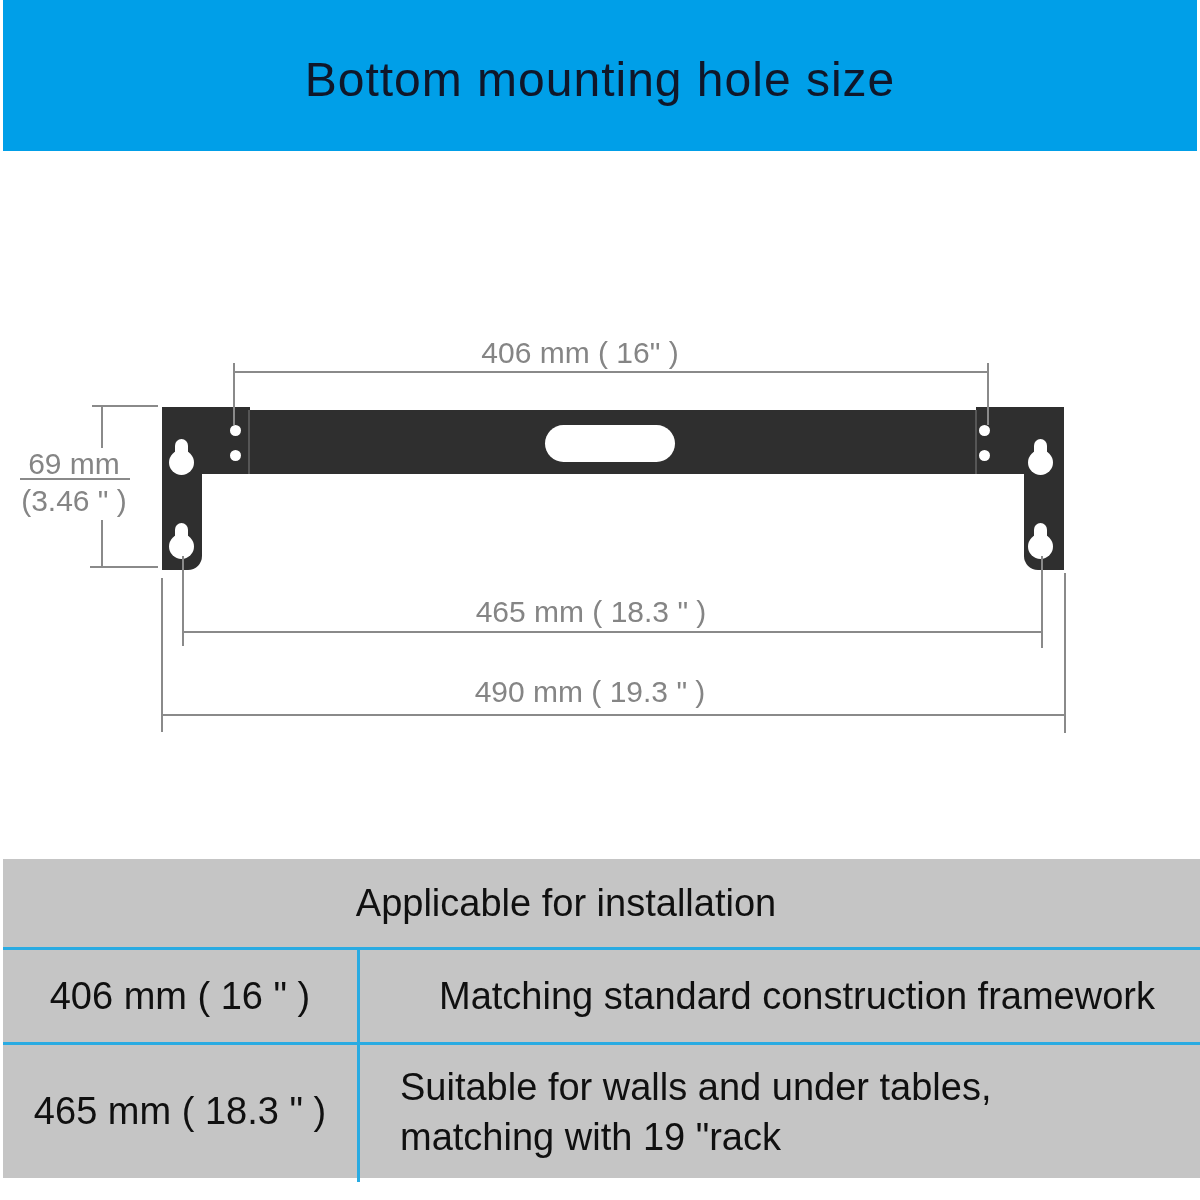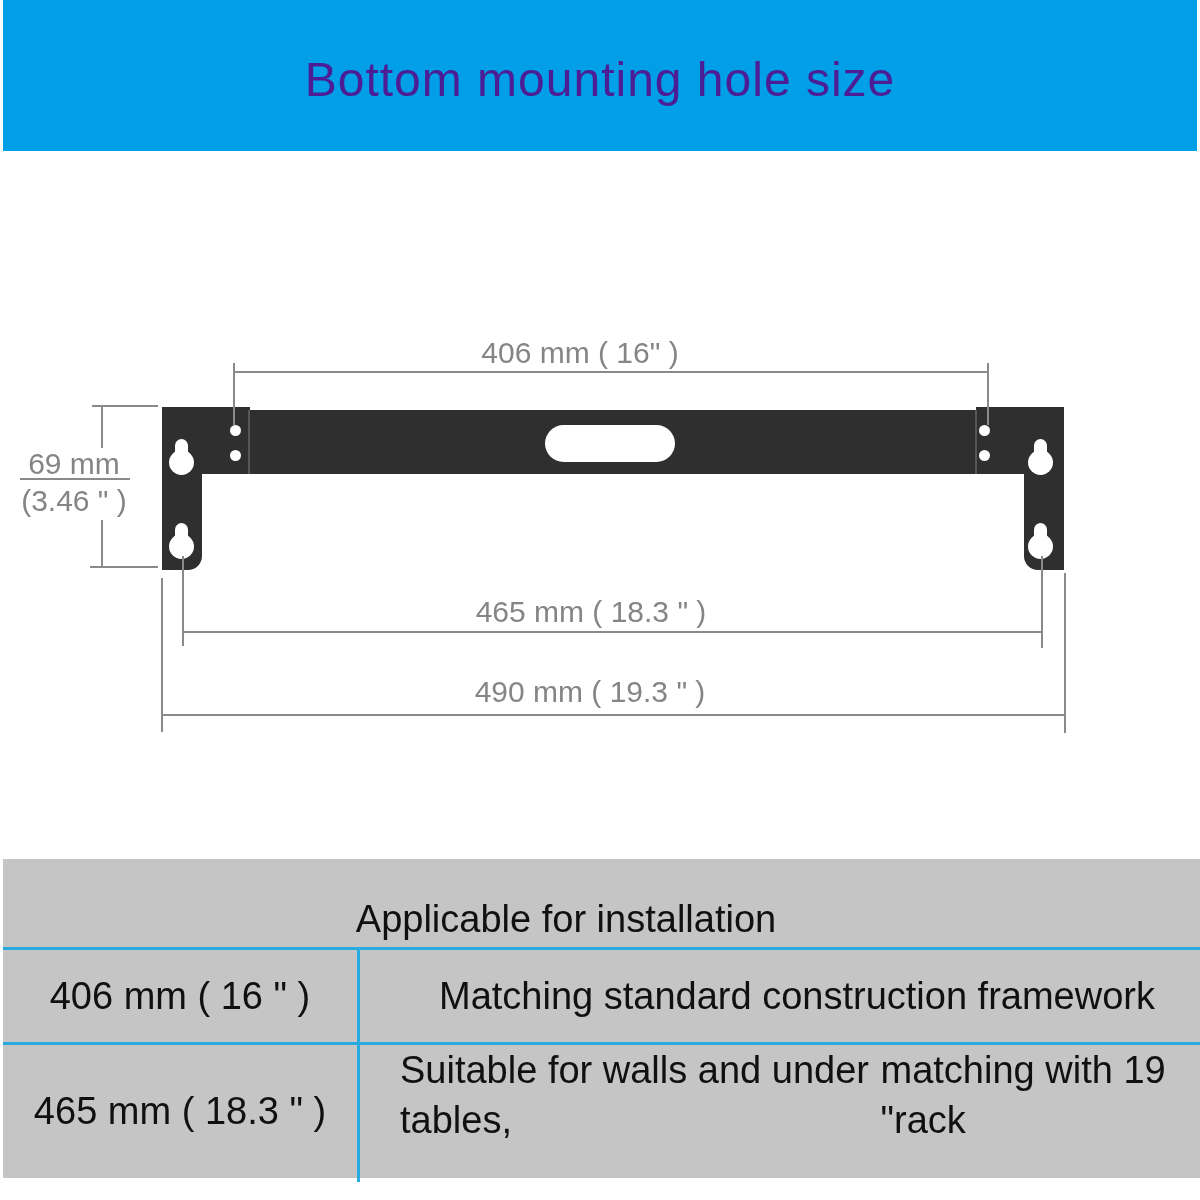--- a/index.html
+++ b/index.html
@@ -2,21 +2,21 @@
 <html><head>
 <meta charset="utf-8">
 <style>
   html,body{margin:0;padding:0;background:#fff;}
   #page{position:relative;width:1200px;height:1200px;background:#ffffff;overflow:hidden;
         font-family:"Liberation Sans", sans-serif;}
 
   
   .banner{position:absolute;left:3px;top:0;width:1194px;height:151px;background:#009FE8;
           display:flex;align-items:center;justify-content:center;}
-  .banner-title{color:#4c1d95;font-size:48px;letter-spacing:1px;margin-top:8px;}
+  .banner-title{color:#0f172a;font-size:48px;letter-spacing:1px;margin-top:8px;}
 
   
   .blk{position:absolute;background:#2F2F2F;}
   .bar{left:162px;top:410px;width:902px;height:64px;}
   .flange-top-left{left:162px;top:407px;width:88px;height:67px;}
   .flange-top-right{left:976px;top:407px;width:88px;height:67px;}
   .leg-left{left:162px;top:407px;width:40px;height:163px;border-radius:0 0 14px 0;}
   .leg-right{left:1024px;top:407px;width:40px;height:163px;border-radius:0 0 0 14px;}
   .seam{position:absolute;width:2px;height:64px;top:410px;background:#565656;}
   .seam-l{left:248px;} .seam-r{left:975px;}
@@ -57,29 +57,29 @@
   .d465-label{left:391px;top:595px;width:400px;}
 
   .d490-extl{left:161px;top:578px;width:2px;height:154px;}
   .d490-extr{left:1064px;top:573px;width:2px;height:160px;}
   .d490-line{left:162px;top:714px;width:903px;height:2px;}
   .d490-label{left:390px;top:675px;width:400px;}
 
   
   .spec-table{position:absolute;left:3px;top:859px;width:1197px;height:319px;background:#C5C5C5;}
   .spec-table .cell{position:absolute;color:#101010;font-size:38px;}
-  .t-header{left:0;top:16px;width:100%;height:88px;display:flex;align-items:center;justify-content:center;
+  .t-header{left:0;top:0;width:100%;height:88px;display:flex;align-items:center;justify-content:center;
             padding-right:71px;box-sizing:border-box;}
   .t-hline{position:absolute;left:0;width:100%;height:3px;background:#29ABE2;}
   .t-hline1{top:88px;} .t-hline2{top:183px;}
   .t-vline{position:absolute;left:354px;top:88px;width:3px;height:235px;background:#29ABE2;}
   .t-r1-left{left:0;top:91px;width:354px;height:92px;display:flex;align-items:center;justify-content:center;}
   .t-r1-right{left:357px;top:91px;width:874px;height:92px;display:flex;align-items:center;justify-content:center;}
   .t-r2-left{left:0;top:186px;width:354px;height:133px;display:flex;align-items:center;justify-content:center;}
-  .t-r2-right{left:397px;top:186px;width:790px;height:133px;display:flex;flex-direction:row;
+  .t-r2-right{left:397px;top:186px;width:790px;height:133px;display:flex;flex-direction:column;
               justify-content:center;line-height:50px;}
 </style>
 </head>
 <body>
 
 <div id="page">
 
   <div class="banner">
     <div class="banner-title">Bottom mounting hole size</div>
   </div>

